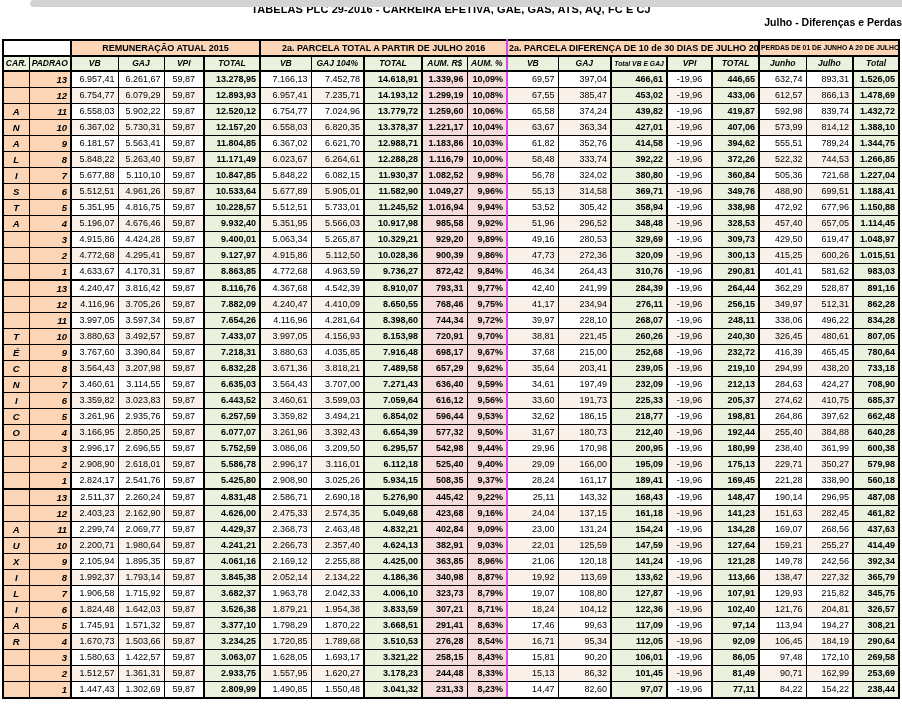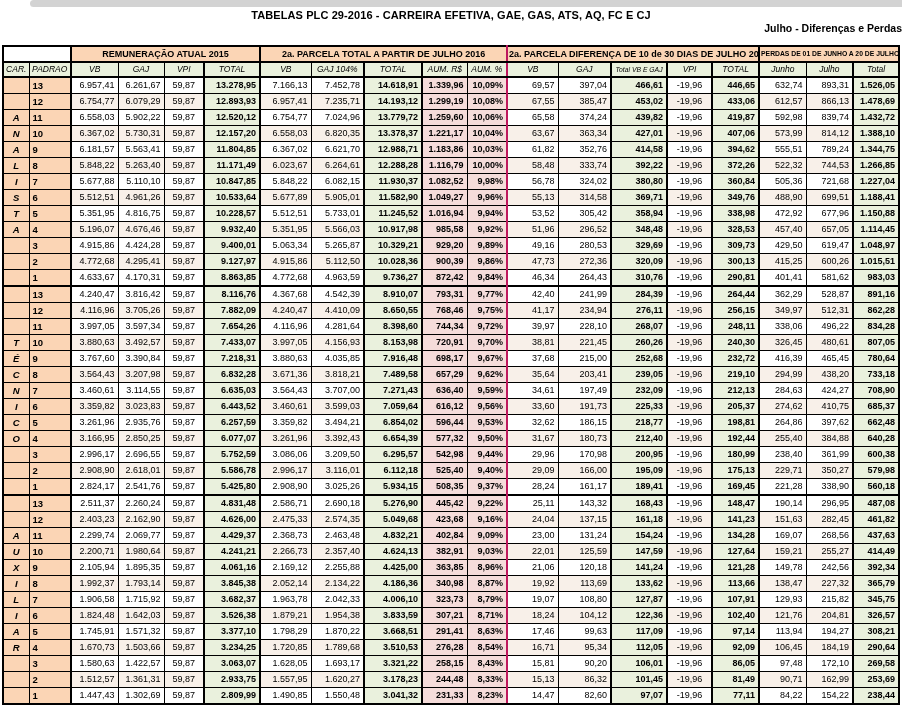--- a/index.html
+++ b/index.html
@@ -1,44 +1,44 @@
 <!DOCTYPE html>
 <html><head>
 <meta charset="utf-8">
 <style>
   html,body{margin:0;padding:0}
   body{
     width:902px;height:706px;overflow:hidden;background:#fff;color:#000;
     font-family:"Liberation Sans", sans-serif;position:relative;
   }
   .top-strip{position:absolute;top:0;left:30px;right:0;height:7px;background:#d3d3d3;border-radius:4px 0 0 4px}
-  .title{margin-top:9px;text-align:center;font-weight:bold;font-size:11px;letter-spacing:.1px}
+  .title{margin-top:3px;text-align:center;font-weight:bold;font-size:11px;letter-spacing:.1px}
   .subtitle{text-align:right;font-weight:bold;font-size:10.5px;margin-top:1px}
   table{border-collapse:collapse;table-layout:fixed;margin:11px 0 0 2px;width:897px}
   td{border:1px solid #000;font-size:9px;height:15px;line-height:15px;padding:0 3px;overflow:hidden;white-space:nowrap}
   
   .gh{background:#FBD5B5;text-align:center;font-weight:bold;font-size:9px;height:14px;line-height:14px;border:2px solid #000;padding:0 1px}
   .gh-blank{background:#fff}
   .gh-small{font-size:6.8px}
   
-  .ch{background:#EAF1DD;text-align:center;font-weight:normal;font-style:italic;font-size:8.5px;height:13px;line-height:13px;border-top:2px solid #000;border-bottom:2px solid #000;padding:0 1px}
+  .ch{background:#EAF1DD;text-align:center;font-weight:bold;font-style:italic;font-size:8.5px;height:13px;line-height:13px;border-top:2px solid #000;border-bottom:2px solid #000;padding:0 1px}
   .ch-sm{font-size:6.8px}
   
   .plain{text-align:right;background:#fff}
   tr.alt td.plain{background:#F8F0E9}
   .ctr{text-align:center}
   .tot{text-align:right;font-weight:bold;background:#EAF1DD}
   .pink{text-align:right;font-weight:bold;background:#F5DCDA}
   .car{background:#FBD5B5;text-align:center;font-weight:bold;font-style:italic;font-size:9.5px}
-  .padrao{background:#FBD5B5;text-align:left;font-weight:bold;font-size:9.5px}
+  .padrao{background:#FBD5B5;text-align:right;font-weight:bold;font-style:italic;font-size:9.5px}
   
   .c0{border-left:2px solid #000}
   .c1{border-right:2px solid #000}
   .c5,.c8,.c13,.c15,.c18{border-left:2px solid #000;border-right:2px solid #000}
-  .c10{border-right:2px solid #be185d}
+  .c10{border-right:2px solid #d946ef}
   tr.block-start td{border-top:2px solid #000}
   tbody tr:last-child td{border-bottom:2px solid #000}
 </style>
 </head>
 <body>
 
 <div class="top-strip"></div>
 
 <div class="title">TABELAS PLC 29-2016 - CARREIRA EFETIVA, GAE, GAS, ATS, AQ, FC E CJ</div>
 <div class="subtitle">Julho - Diferenças e Perdas</div>

